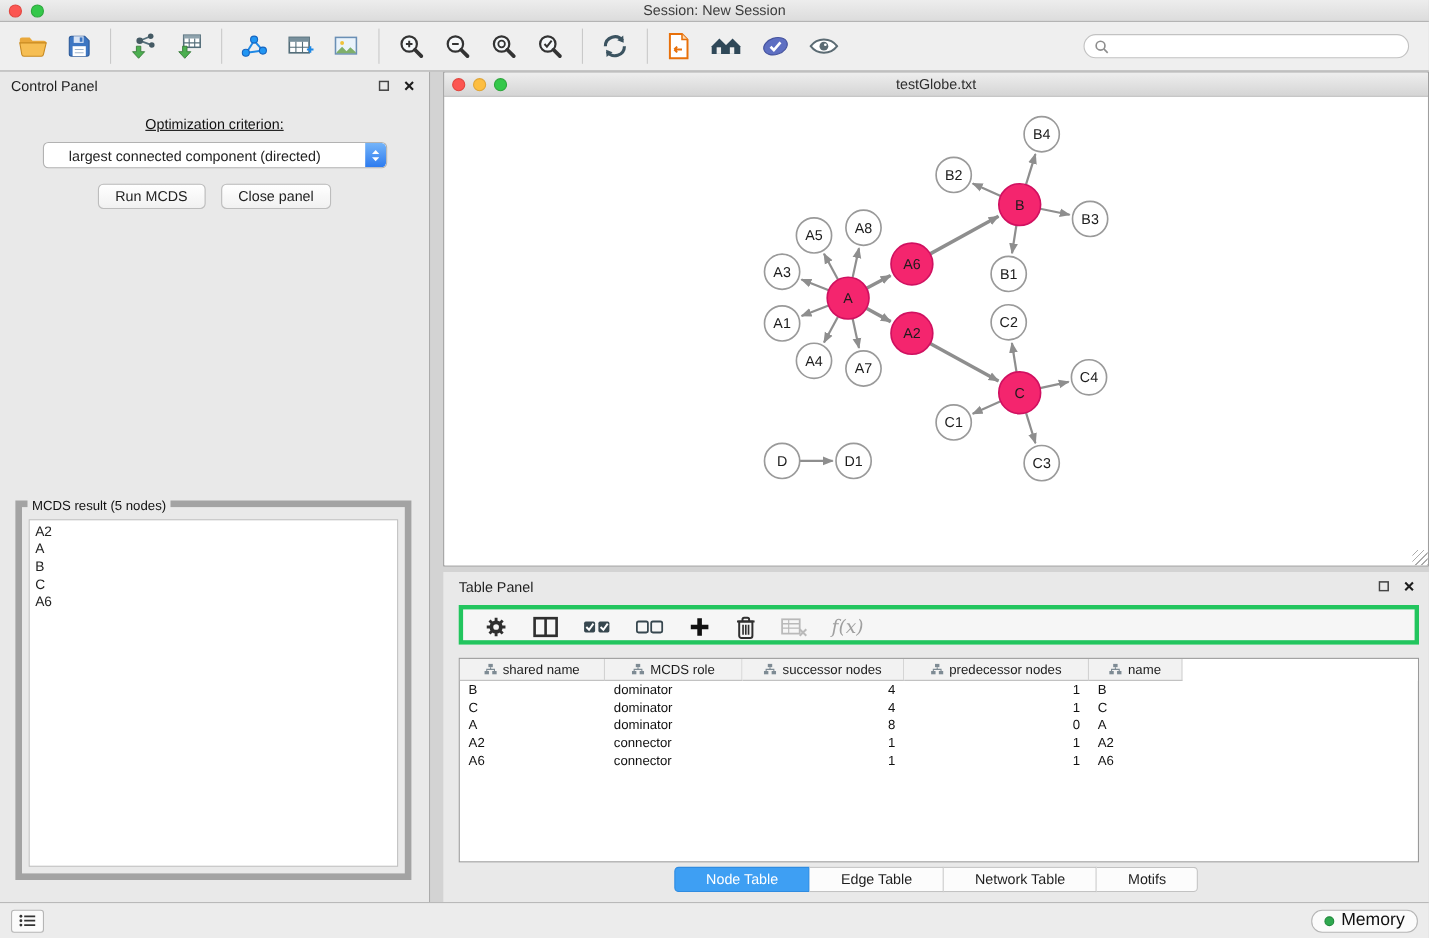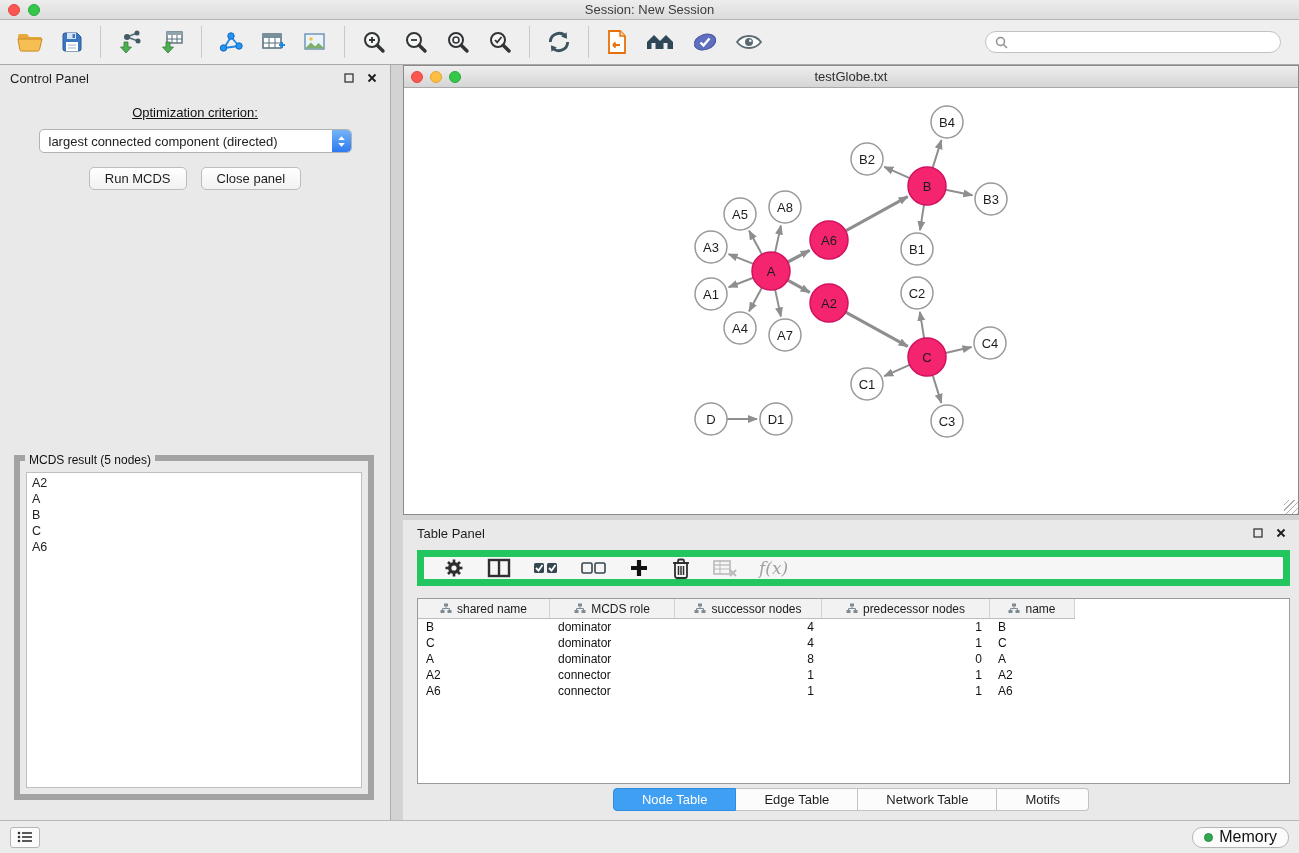--- a/index.html
+++ b/index.html
@@ -33,21 +33,21 @@
   
   .control-panel{position:absolute;left:0;top:65px;width:391px;height:755px;background:#E9E9E9;
     border-right:1px solid #ABABAB;}
   .cp-tabs{display:flex;width:fit-content;margin:3px auto 10px;border:1px solid #C6C6C6;background:#F7F7F7;border-radius:4px;overflow:hidden;}
   .cp-tab{font-size:13px;padding:4px 13px;color:#222;cursor:pointer;border-left:1px solid #DCDCDC;}
   .cp-tab:first-child{border-left:none;}
   .cp-tab.active{background:#3E9FF3;color:#FFF;border-radius:3px;border-left-color:#3E9FF3;}
   .opt-label{text-align:center;font-size:13px;margin:14px 0 9px;color:#111;text-decoration:underline;}
   .dropdown{margin:0 auto;width:313px;height:24px;background:#FFF;border:1px solid #B2B2B2;border-radius:5px;
     display:flex;align-items:center;cursor:pointer;overflow:hidden;}
-  .dropdown .val{flex:1;font-size:13px;padding-left:9px;white-space:nowrap;overflow:hidden;}
+  .dropdown .val{flex:1;font-size:13px;padding-left:23px;white-space:nowrap;overflow:hidden;}
   .dd-btn{width:19px;align-self:stretch;background:linear-gradient(#74B4F9,#2D7BEF);
     display:flex;align-items:center;justify-content:center;border-radius:0 4px 4px 0;}
   .btn-row{display:flex;justify-content:center;gap:14px;margin-top:14px;}
   .mac-btn{background:linear-gradient(#FFFFFF,#F1F1F1);border:1px solid #BDBDBD;border-radius:5px;
     font-size:13px;padding:3px 15px;cursor:pointer;color:#1E1E1E;font-family:"Liberation Sans",sans-serif;}
   .result-group{position:absolute;left:14px;right:16px;top:390px;bottom:20px;border:6px solid #a3a3a3;}
   .result-legend{position:absolute;top:-8px;left:5px;background:#E9E9E9;padding:0 4px;font-size:12px;color:#111;}
   .result-list{position:absolute;left:6px;right:6px;top:11px;bottom:6px;background:#FFF;border:1px solid #BFBFBF;overflow:auto;padding:2px 0;}
   .result-item{font-size:12.5px;line-height:16px;padding:0 5px;cursor:default;}
 
@@ -57,22 +57,22 @@
     display:flex;align-items:center;position:relative;}
   .net-titlebar .tl{width:12px;height:12px;margin-left:7px;}
   .net-title{position:absolute;left:0;right:0;text-align:center;font-size:13px;color:#2E2E2E;}
   .net-canvas{position:relative;width:894px;height:426px;background:#FFF;overflow:hidden;}
   .net-canvas svg{display:block;}
   .grip{position:absolute;right:0;bottom:0;width:14px;height:14px;
     background:repeating-linear-gradient(135deg,transparent 0 3px,#ACACAC 3px 4px);}
 
   
   .table-panel{position:absolute;left:403px;top:520px;width:896px;height:300px;background:#E9E9E9;}
-  .tp-toolbar{margin:4px 9px 0 14px;height:36px;background:#F6F6F6;border:7px solid #22c55e;
-    display:flex;align-items:center;padding:0 10px;gap:4px;}
+  .tp-toolbar{margin:4px 9px 0 14px;height:36px;background:#F6F6F6;border:4px solid #22c55e;
+    display:flex;padding:0 10px;gap:4px;}
   .tp-btn{background:none;border:none;padding:0 9px;height:32px;display:flex;align-items:center;cursor:pointer;}
   .fx{font-family:"DejaVu Serif",serif;font-style:italic;color:#A0A0A0;font-size:17px;}
   .table-wrap{position:absolute;left:14px;right:9px;top:78px;bottom:36px;background:#FFF;border:1px solid #9A9A9A;overflow:hidden;}
   .thead{display:flex;height:20px;background:#FFF;}
   .th{display:flex;align-items:center;justify-content:center;gap:5px;font-size:12px;color:#1C1C1C;
     background:#F2F2F2;border-right:1px solid #D2D2D2;border-bottom:1px solid #BDBDBD;cursor:pointer;flex:0 0 auto;}
   .tr{display:flex;height:16px;align-items:center;}
   .td{font-size:12px;padding:0 8px;color:#111;flex:0 0 auto;overflow:hidden;white-space:nowrap;}
   .td.num{text-align:right;}
   .table-tabs{position:absolute;left:0;right:0;bottom:9px;display:flex;justify-content:center;}

